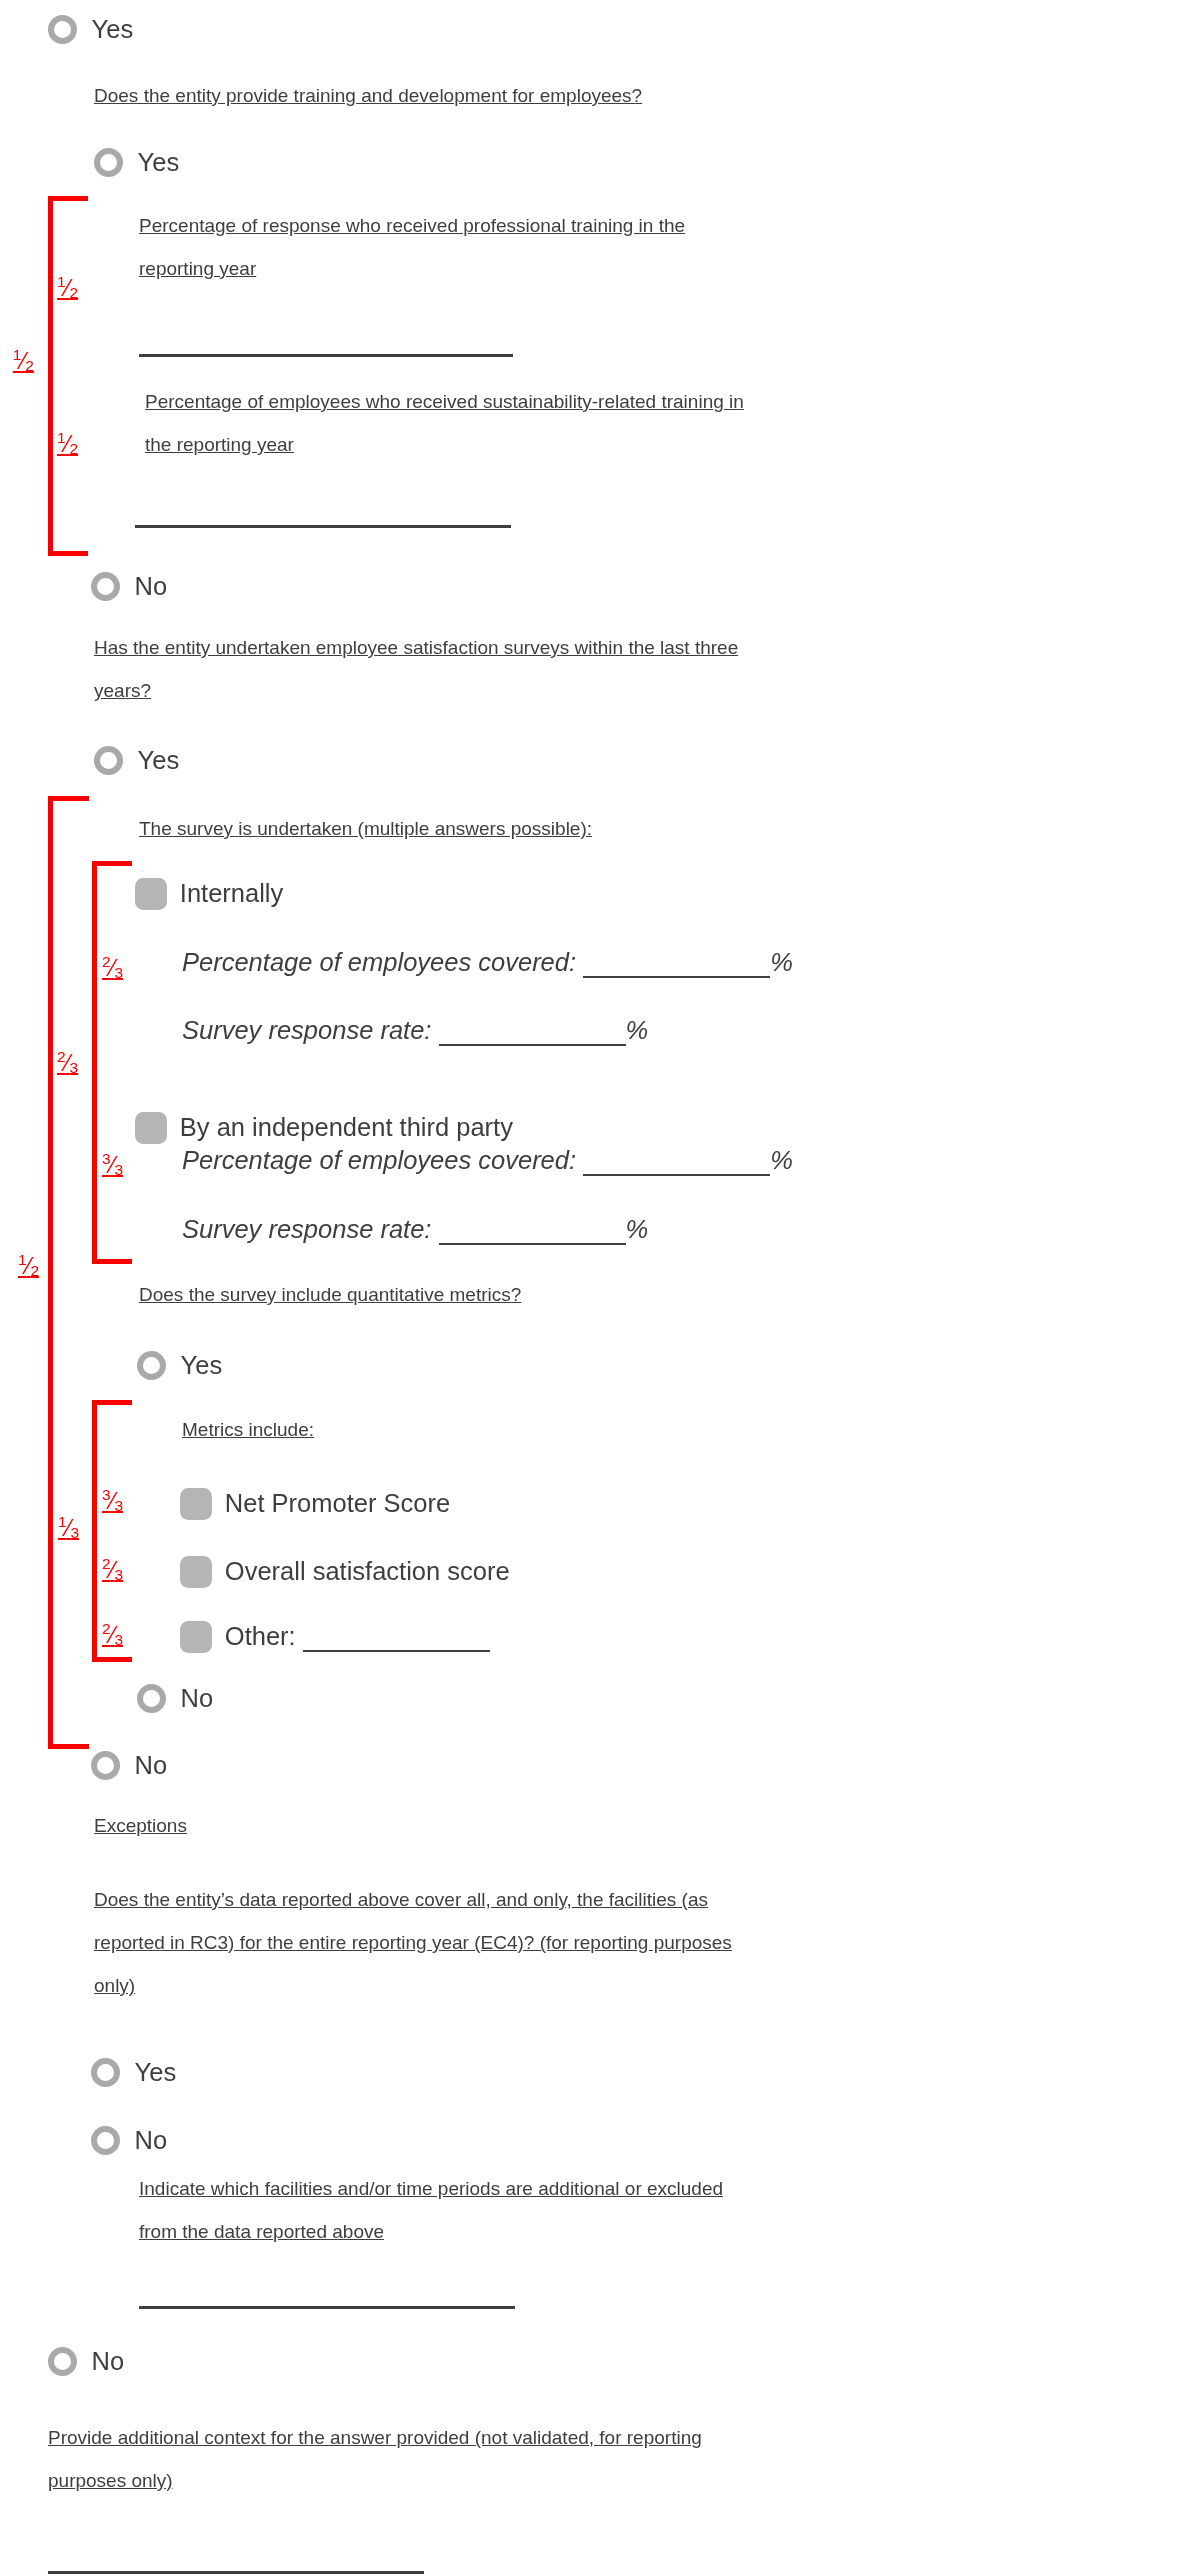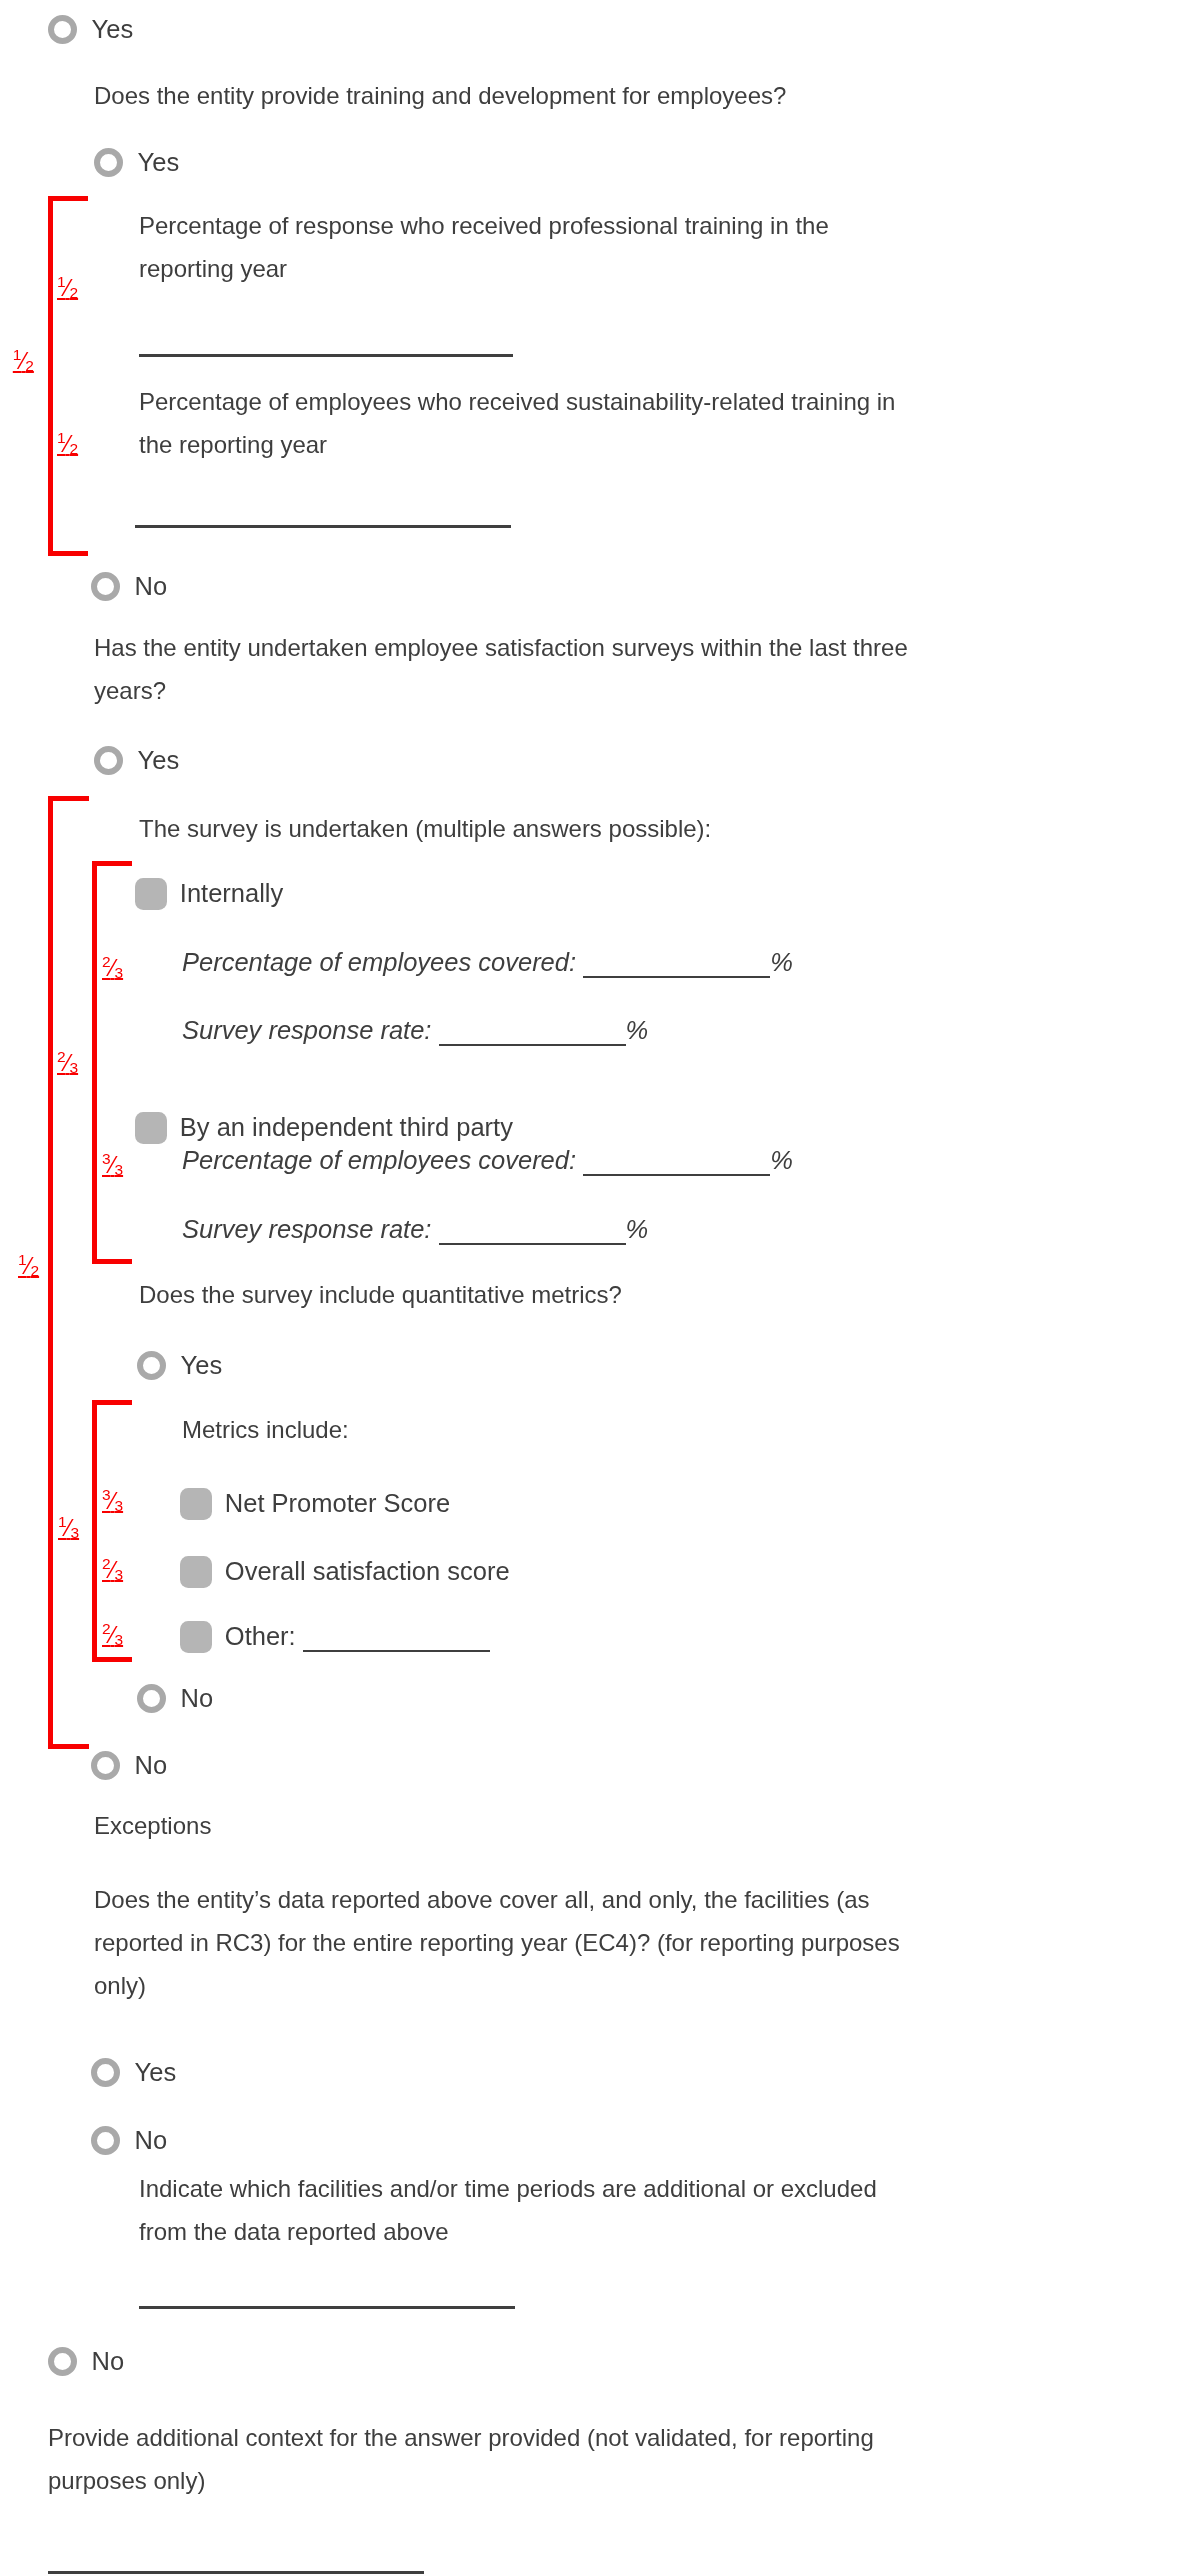--- a/index.html
+++ b/index.html
@@ -1,21 +1,21 @@
 <!DOCTYPE html>
 <html style="font-size:14.6px"><head>
 <meta charset="utf-8">
 <style>
   html,body{margin:0;padding:0;background:#ffffff;}
   #page{
     position:relative;width:1178px;height:2576px;overflow:hidden;
     background:#ffffff;color:#3e3e3e;
     font-family:"Liberation Sans", sans-serif;
   }
-  .txt{position:absolute;font-size:24px;line-height:43px;white-space:pre-line;}
+  .txt{position:absolute;font-size:19px;line-height:43px;white-space:pre-line;text-decoration:underline;}
   .rrow{position:absolute;display:flex;align-items:center;gap:14.6px;font-size:25.5px;line-height:43px;text-align:right;}
   .radio{width:29px;height:29px;border:6.4px solid #a9a9a9;border-radius:50%;box-sizing:border-box;background:#fff;flex:0 0 auto;}
   .cbrow{position:absolute;display:flex;align-items:center;gap:12.8px;font-size:25.5px;line-height:43px;}
   .checkbox{width:32px;height:32px;background:#b5b5b5;border-radius:8.2px;flex:0 0 auto;}
   .irow{position:absolute;font-size:25.5px;line-height:43px;white-space:nowrap;font-style:italic;}
   .blank{display:inline-block;width:187px;height:9px;border-bottom:2.7px solid #3f3f3f;vertical-align:-7.3px;}
   .uline{position:absolute;height:2.7px;background:#3f3f3f;}
   .bracket{position:absolute;border:5.5px solid #f80000;border-right:none;}
   .frac{position:absolute;color:#f80000;font-size:23px;line-height:31px;white-space:nowrap;text-decoration:underline;}
   .frac .n{font-size:15.5px;vertical-align:9px;}
@@ -53,21 +53,21 @@
 
   <div class="rrow" style="left:94px;top:141px">
     <span class="radio"></span>
     <span>Yes</span>
   </div>
 
   <div class="txt" style="left:139px;top:204px">Percentage of response who received professional training in the
 reporting year</div>
   <div class="uline" style="left:139px;top:354px;width:374px"></div>
 
-  <div class="txt" style="left:139px;top:380px">Percentage of employees who received sustainability-related training in
+  <div class="txt" style="left:145px;top:380px">Percentage of employees who received sustainability-related training in
 the reporting year</div>
   <div class="uline" style="left:135px;top:525px;width:376px"></div>
 
   <div class="rrow" style="left:91px;top:565px">
     <span class="radio"></span>
     <span>No</span>
   </div>
 
   <div class="txt" style="left:94px;top:626px">Has the entity undertaken employee satisfaction surveys within the last three
 years?</div>

